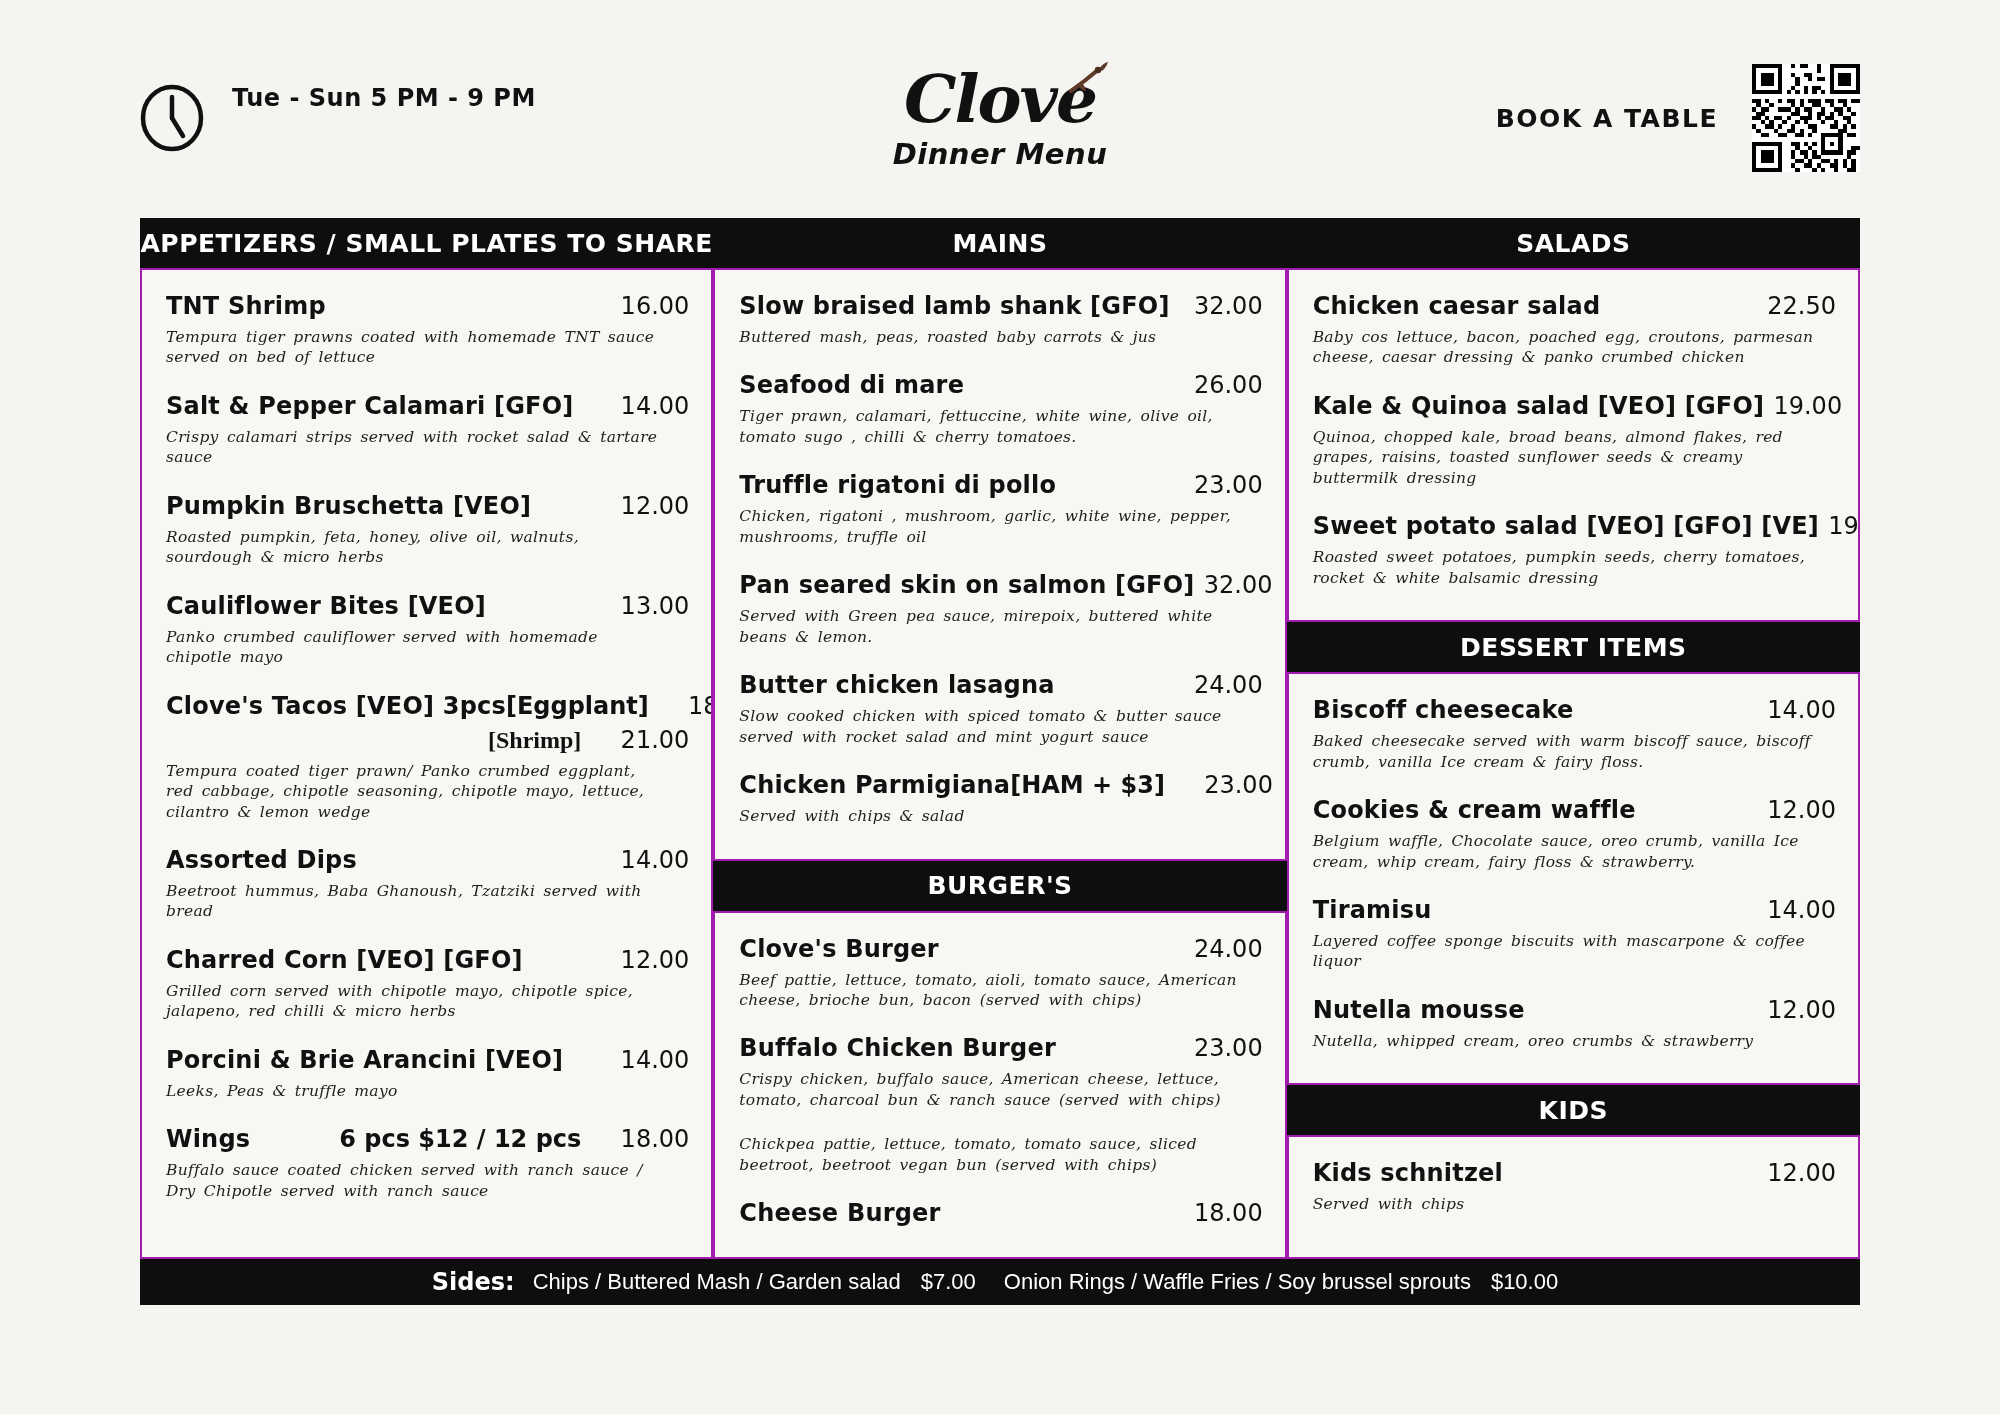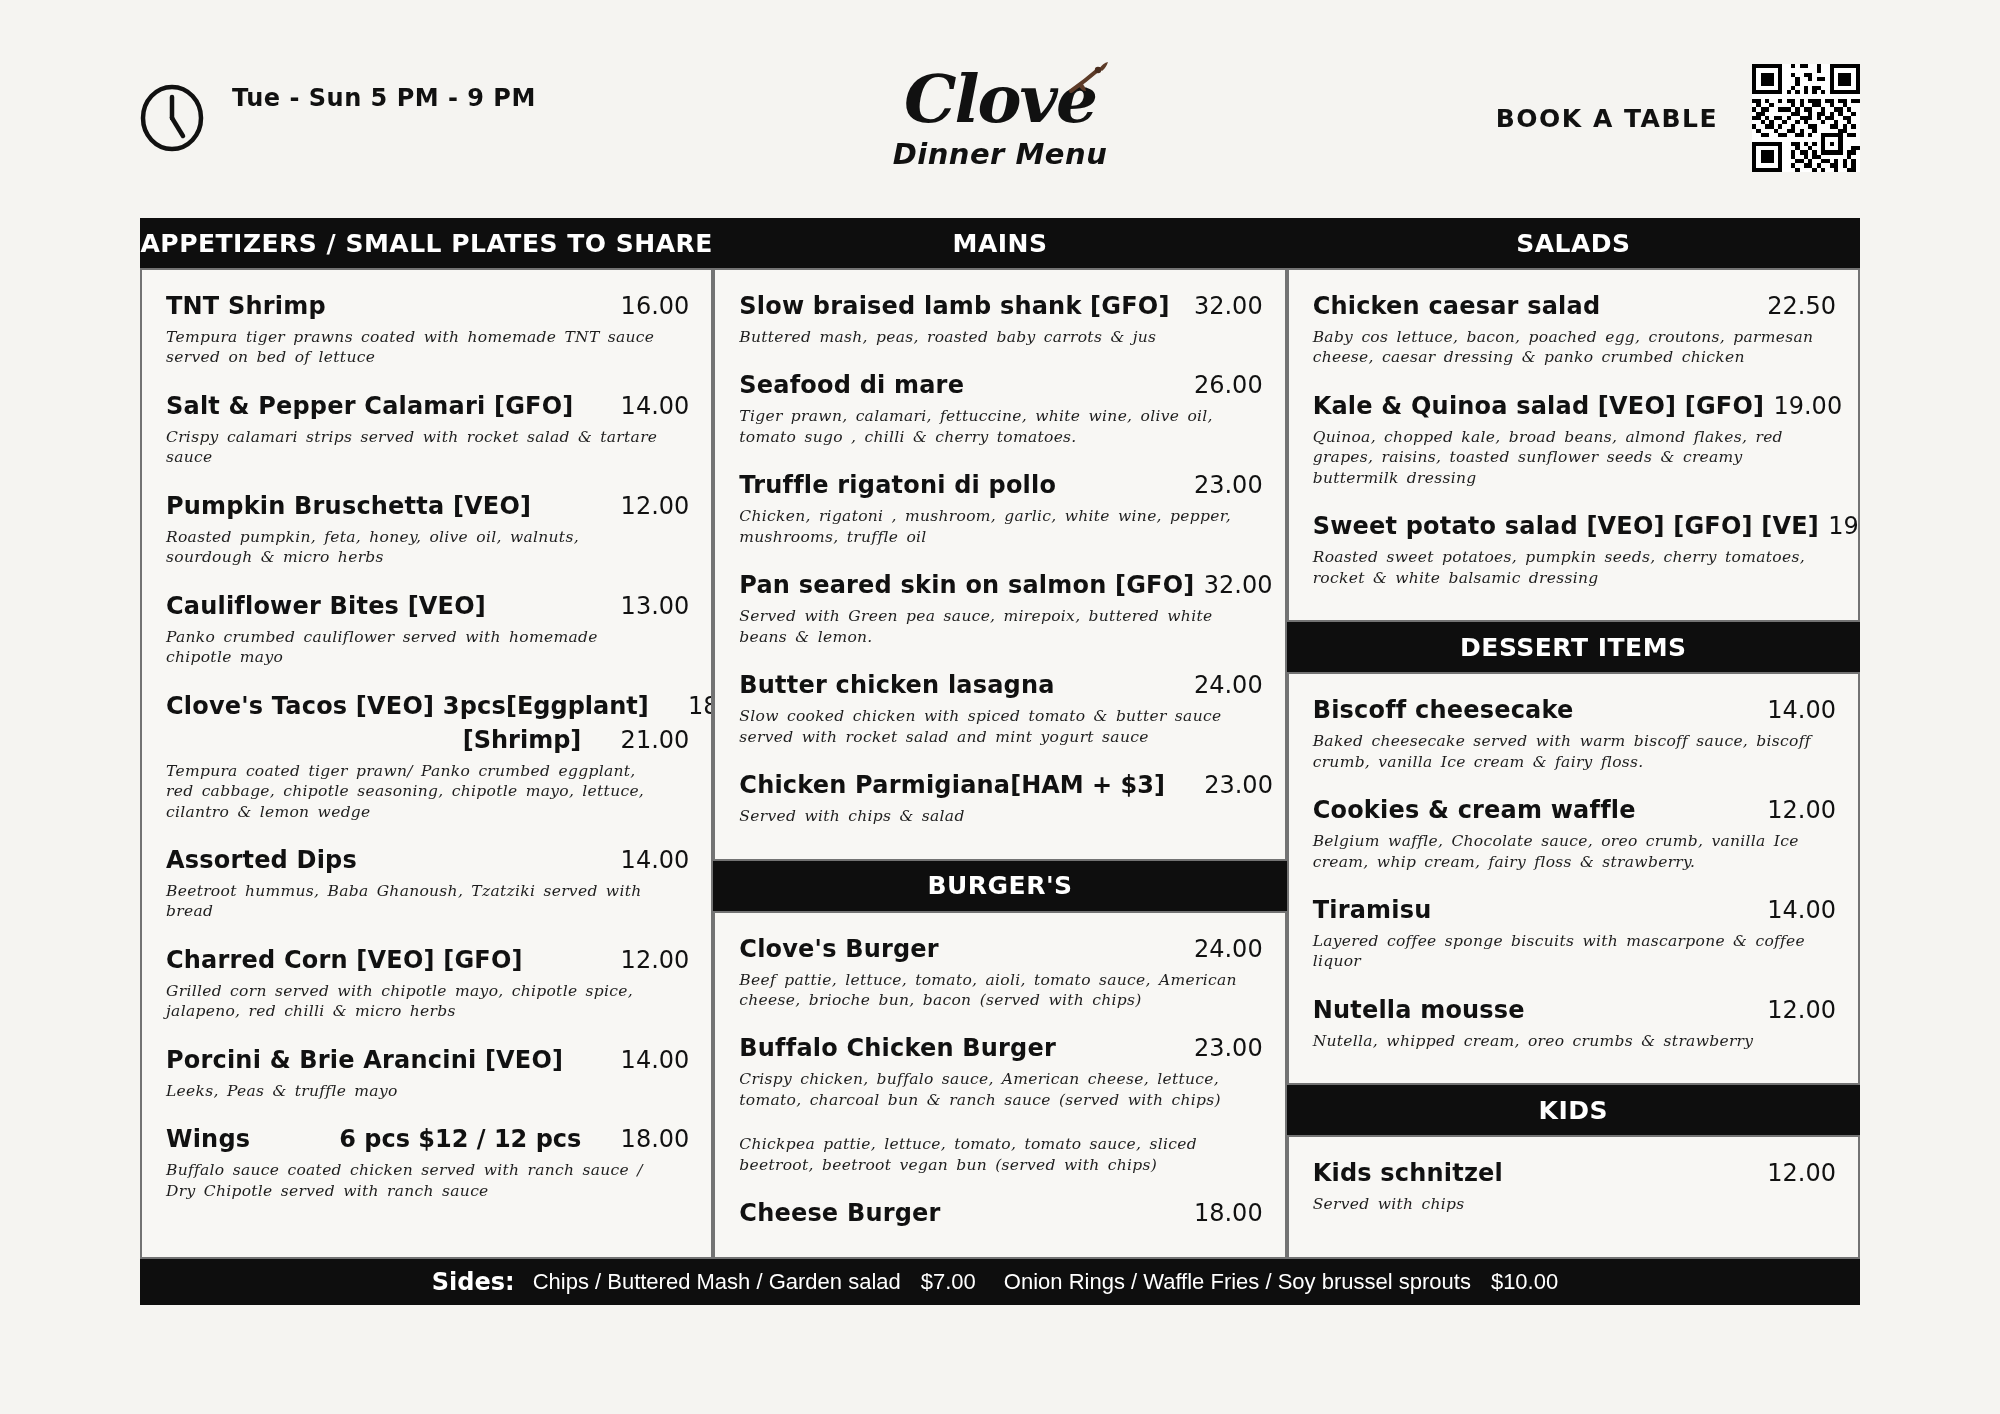--- a/index.html
+++ b/index.html
@@ -37,33 +37,33 @@
   }
   .col { flex:1 1 0; display:flex; flex-direction:column; min-width:0; }
   .section { display:flex; flex-direction:column; }
   .section.grow { flex:1 1 auto; min-height:0; }
   .section-header {
     background:#0e0e0e; color:#fff; height:50px; flex:0 0 50px;
     display:flex; align-items:center; justify-content:center;
     font-size:25px; font-weight:700; letter-spacing:0.5px;
   }
   .section-box {
-    border:2px solid #737373; background:#f8f7f4;
+    border:2px solid #a21caf; background:#f8f7f4;
     padding:22px 22px 8px 24px; overflow:hidden; flex:1 1 auto;
   }
   .section.grow .section-box { flex:1 1 auto; }
 
   .menu-item { margin-bottom:24px; }
   .item-row { display:flex; align-items:baseline; }
   .item-name { font-size:24px; font-weight:700; letter-spacing:0.2px; white-space:nowrap; }
   .item-extra { margin-left:auto; padding-right:30px; font-size:24px; font-weight:700; white-space:nowrap; }
   .item-price { margin-left:auto; min-width:78px; text-align:right; font-size:24px; font-weight:400; white-space:nowrap; }
   .item-extra + .item-price { margin-left:0; }
   .item-row-2 { justify-content:flex-end; margin-top:6px; }
-  .item-row-2 .item-extra { margin-left:12px; }
+  .item-row-2 .item-extra { margin-left:12px;font-family:Liberation Serif, serif; }
   .item-desc {
     font-family:"DejaVu Serif","Liberation Serif",serif;
     font-style:italic; font-size:15.5px; line-height:1.32;
     letter-spacing:0.3px; word-spacing:3px; color:#1d1d1d; margin-top:7px;
     max-width:96%;
   }
 
   
   .sides-bar {
     margin:0 140px; height:46px; background:#0e0e0e; color:#fff;

